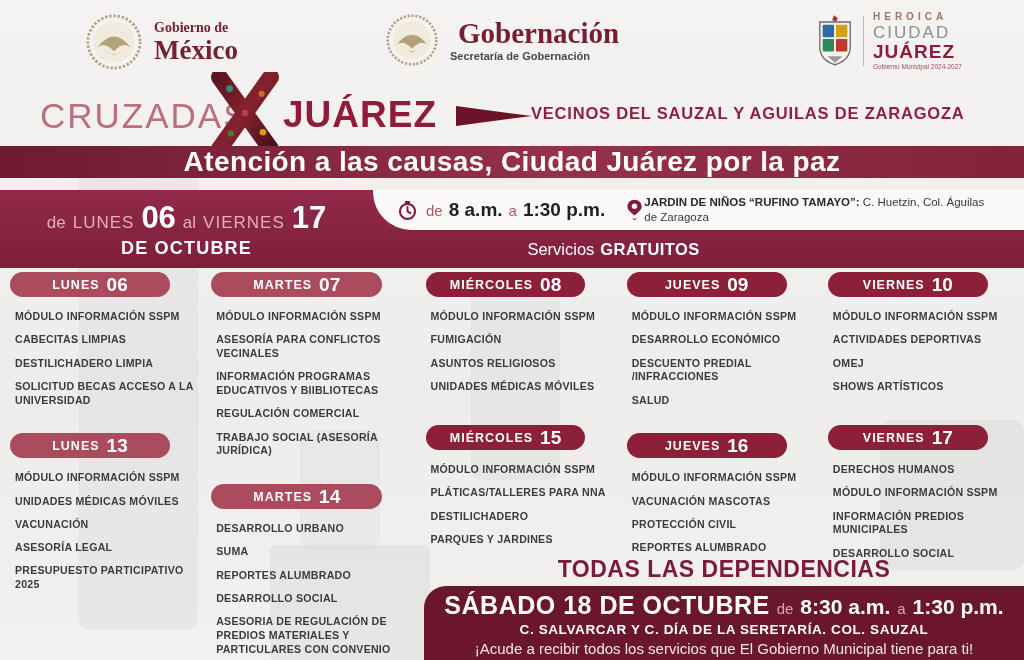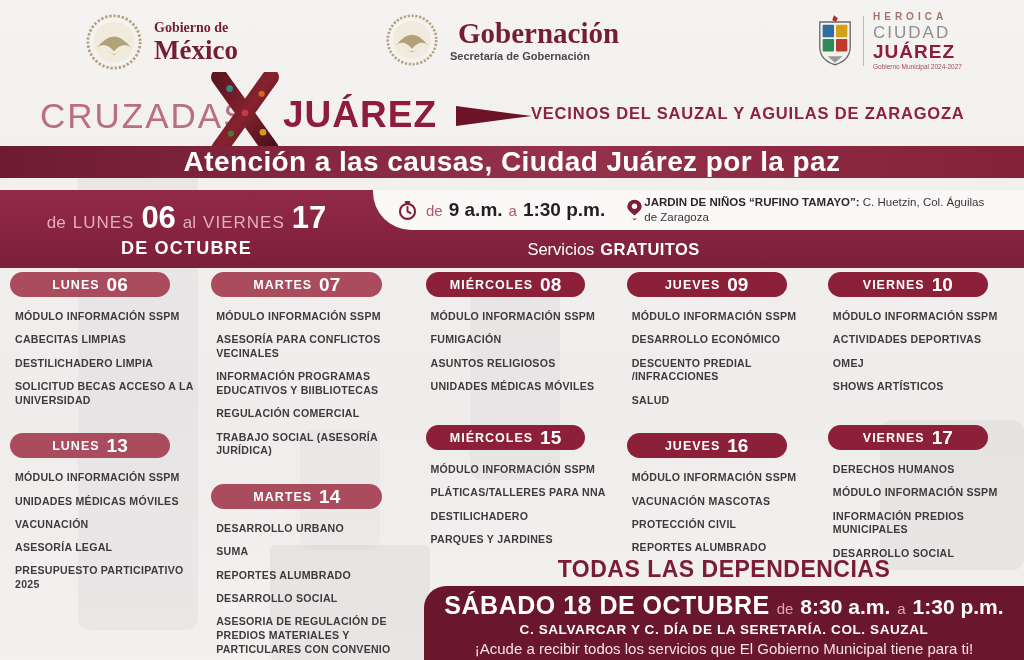--- a/index.html
+++ b/index.html
@@ -200,21 +200,21 @@
   </div>
 
   <div class="white-strip">
     <svg class="clock-icon" viewBox="0 0 24 24">
       <circle cx="12" cy="13" r="8.6" fill="none" stroke="#7e1d3a" stroke-width="2.4"></circle>
       <path d="M10 2.4 h4" stroke="#7e1d3a" stroke-width="2.4" stroke-linecap="round"></path>
       <path d="M12 8 V13 L15.4 15" stroke="#7e1d3a" stroke-width="2.2" fill="none" stroke-linecap="round"></path>
     </svg>
     <div class="time-text">
       <span class="t-small">de</span>
-      <span class="t-big">9 a.m.</span>
+      <span class="t-big">8 a.m.</span>
       <span class="t-small">a</span>
       <span class="t-big">1:30 p.m.</span>
     </div>
     <svg class="pin-icon" viewBox="0 0 24 28">
       <path d="M12 1 C6.8 1 3 4.9 3 9.6 C3 13 5.5 15.5 12 21 C18.5 15.5 21 13 21 9.6 C21 4.9 17.2 1 12 1 Z" fill="#7e1d3a"></path>
       <circle cx="12" cy="9.3" r="3.4" fill="#fbf9f8"></circle>
       <path d="M7 23 q5 4 10 0 l-5 4 Z" fill="#7e1d3a"></path>
     </svg>
     <div class="loc-text">
       <span class="loc-bold">JARDIN DE NIÑOS “RUFINO TAMAYO”:</span><span> C. Huetzin, Col. Águilas de Zaragoza</span>

